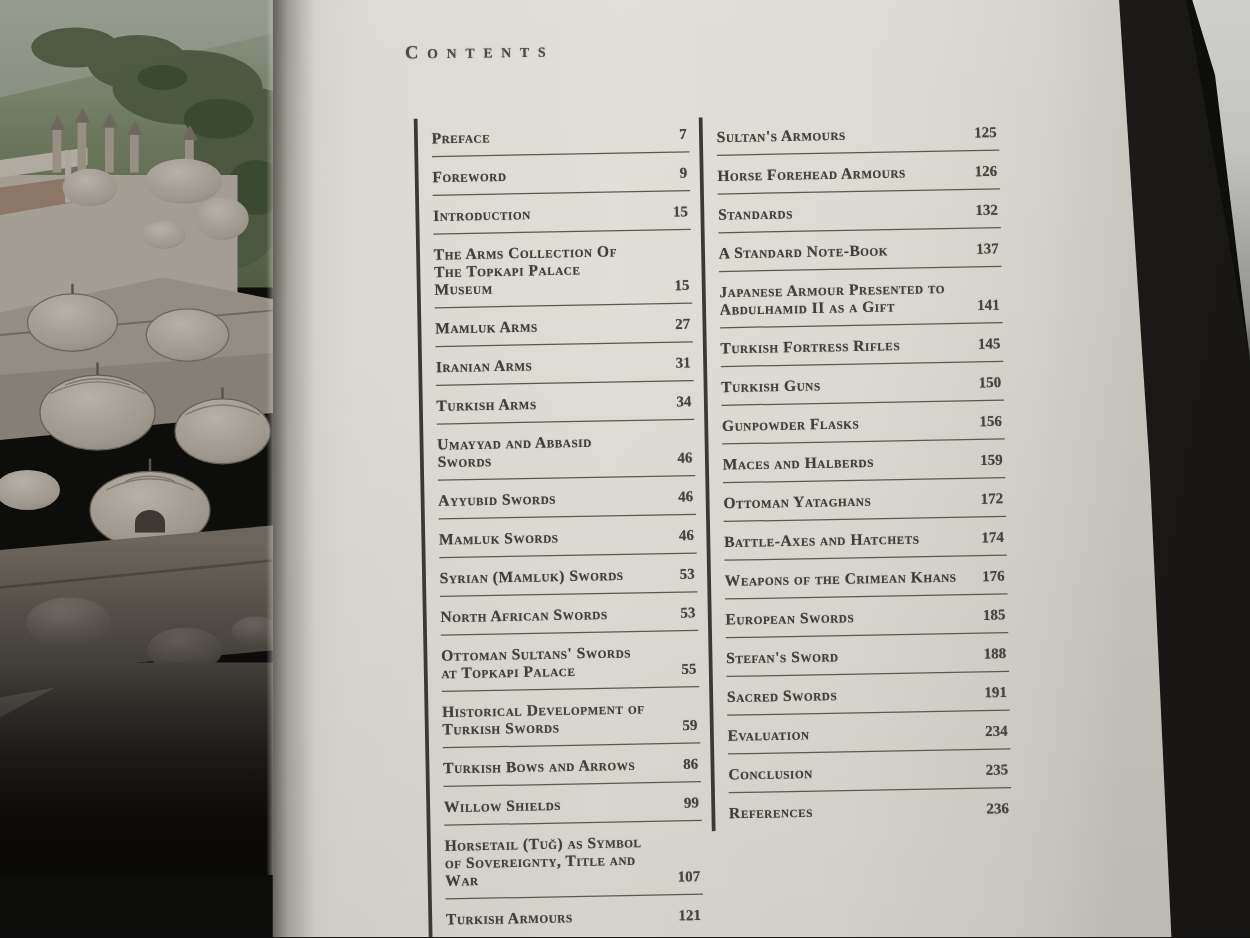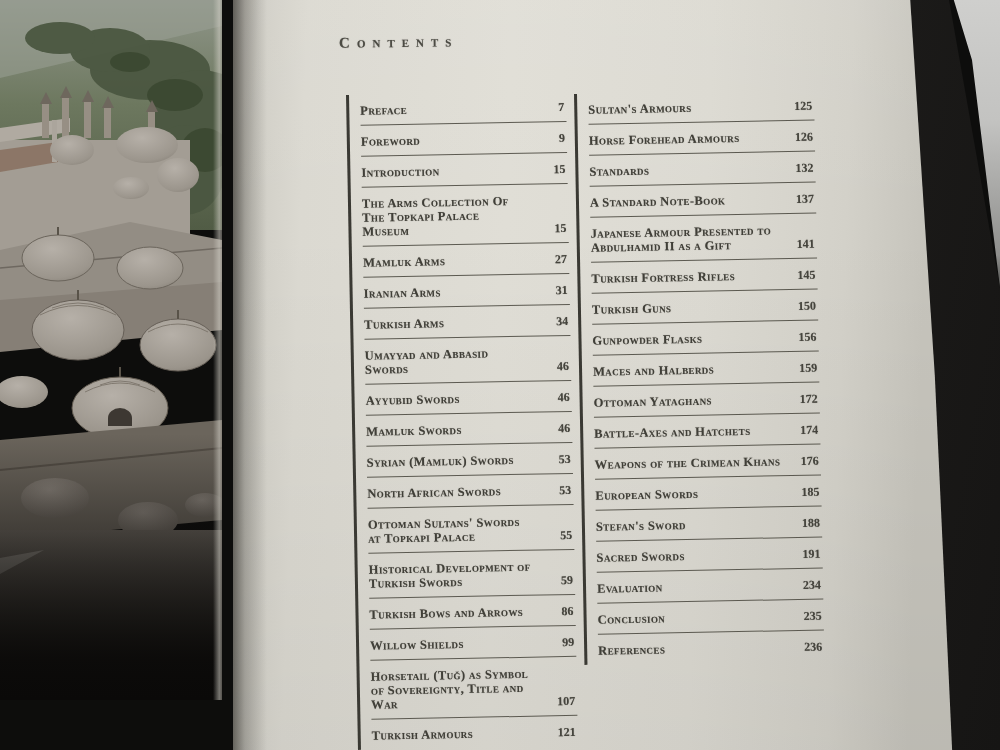--- a/index.html
+++ b/index.html
@@ -38,21 +38,21 @@
     pointer-events:none;
   }
   .photo-edge-light{
     position:absolute;top:0;right:0;width:9px;height:700px;
     background:linear-gradient(to right,rgba(220,218,210,0) 0%,rgba(210,207,198,.55) 70%,rgba(160,156,148,.5) 100%);
     pointer-events:none;
   }
 
   
   .paper{
-    position:absolute;left:233px;top:0;width:722px;height:750px;z-index:4;
+    position:absolute;left:218px;top:0;width:722px;height:750px;z-index:4;
     clip-path:polygon(0 0,93.8% 0,97.2% 50%,99.6% 100%,0 100%);
     background:
       linear-gradient(to bottom,rgba(255,255,255,.05) 0%,rgba(0,0,0,0) 30%,rgba(0,0,0,.05) 100%),
       linear-gradient(92deg,#b5b2aa 0px,#d0cec6 26px,#dbd9d1 75px,#e0ded6 280px,#dcdad2 480px,#d3d1c9 620px,#c6c4bc 700px);
     text-decoration: underline;
   }
   .gutter-shadow{
     position:absolute;left:0;top:0;width:34px;height:750px;
     background:linear-gradient(to right,rgba(38,36,31,.6) 0%,rgba(38,36,31,.25) 35%,rgba(38,36,31,0) 100%);
     pointer-events:none;

